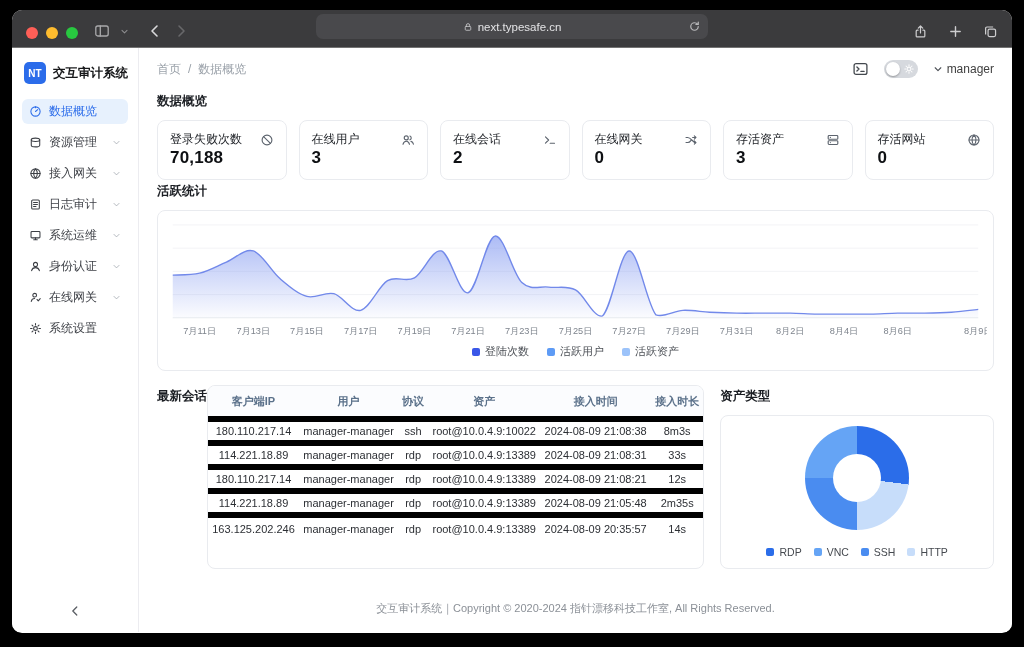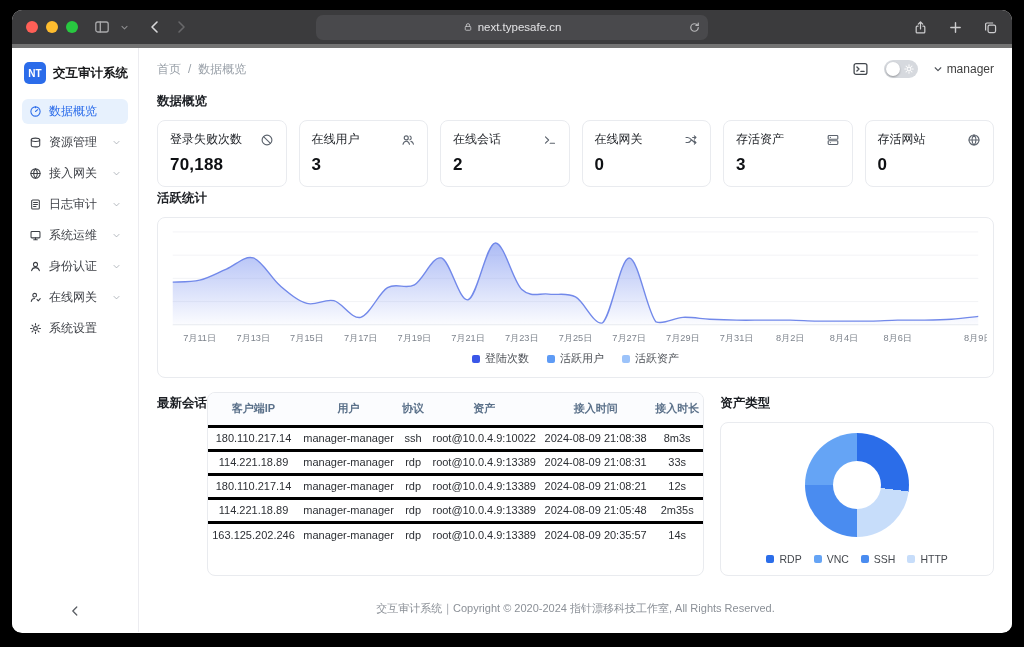--- a/index.html
+++ b/index.html
@@ -3,21 +3,21 @@
 <meta charset="utf-8">
 <style>
   *{box-sizing:border-box;margin:0;padding:0}
   html,body{width:1024px;height:647px}
   body{background:#000;font-family:"Liberation Sans","DejaVu Sans",sans-serif;-webkit-font-smoothing:antialiased;overflow:hidden}
   .ic{width:100%;height:100%;display:block}
 
   .window{position:absolute;left:12px;top:10px;width:1000px;height:623px;border-radius:10px;overflow:hidden;background:#fff;box-shadow:0 20px 60px rgba(0,0,0,.6)}
 
   
-  .toolbar{height:38px;background:#3b3b3d;border-bottom:4px solid #737373;display:flex;align-items:center;padding:1px 14px;position:relative}
+  .toolbar{height:38px;background:#3b3b3d;border-bottom:1px solid #737373;display:flex;align-items:flex-end;padding:8px 14px;position:relative}
   .lights{display:flex;gap:8px;margin-right:16px}
   .light{width:12px;height:12px;border-radius:50%;border:none;cursor:pointer}
   .tbtn{width:16px;height:16px;color:#a9a9ab;background:none;border:none;padding:0;cursor:pointer}
   .tb-left{display:flex;align-items:center;gap:10px}
   .tbtn.small{width:9px;height:9px;color:#8e8e90}
   .tbtn.back{color:#d8d8da;margin-left:8px}
   .tbtn.fwd{color:#68686a}
   .url-pill{position:absolute;left:50%;transform:translateX(-50%);width:392px;height:25px;background:#49494c;border-radius:7px;display:flex;align-items:center;justify-content:center;gap:5px;color:#e3e3e5;font-size:11.5px;cursor:text}
   .lock{width:10px;height:10px;color:#c6c6c8}
   .reload{position:absolute;right:7px;top:6px;width:13px;height:13px;color:#b8b8ba;background:none;border:none;padding:0;cursor:pointer}
@@ -50,37 +50,37 @@
   .user-menu{display:flex;align-items:center;gap:4px;font-size:12px;color:#404040;background:none;border:none;cursor:pointer}
   .user-menu .chevd{width:10px;height:10px;color:#4a4e54}
 
   .section-title{font-size:12.5px;font-weight:bold;color:#1b1e23;margin:3px 0 10px;flex:none}
   .card{border:1px solid #e9ebef;border-radius:8px;background:#fff}
 
   .cards{display:grid;grid-template-columns:repeat(6,1fr);gap:12px;flex:none}
   .stat-card{padding:10px 12px 11px}
   .stat-top{display:flex;align-items:center;justify-content:space-between;font-size:12px;color:#23262b}
   .stat-icon{width:14px;height:14px;color:#5d646e;flex:none}
-  .stat-value{font-size:17px;font-weight:bold;color:#0e1013;margin-top:7px;letter-spacing:.2px}
+  .stat-value{font-size:17px;font-weight:bold;color:#0e1013;letter-spacing:.2px}
 
   .activity-block{flex:none}
   .chart-card{padding:4px 6px 4px}
   .area-wrap{width:100%}
   .area-wrap svg{display:block;width:100%;height:126px}
   .chart-legend{display:flex;justify-content:center;gap:18px;padding:3px 0 7px;font-size:11px;color:#4b4f55}
   .legend-item{display:flex;align-items:center;cursor:pointer}
   .sw{width:8px;height:8px;border-radius:2px;display:inline-block;margin-right:5px}
 
   .bottom{display:flex;gap:16px;margin-top:14px;flex:none;align-items:stretch}
   .col-sessions{flex:2;display:flex;flex-direction:row}
   .col-assets{flex:1;display:flex;flex-direction:column}
   .table-card{overflow:hidden;flex:1}
   table{width:100%;border-collapse:collapse;font-size:11px;color:#2c2f34}
   thead th{font-weight:bold;color:#5b718a;background:#fbfcfe;height:33px;font-size:11px;text-align:center;padding:0 4px}
-  tbody td{height:24px;text-align:center;border-top:3px solid #000000;padding:0 4px;white-space:nowrap}
+  tbody td{height:24px;text-align:center;border-top:6px solid #000000;padding:0 4px;white-space:nowrap}
   .donut-card{flex:1;display:flex;flex-direction:column;align-items:center;justify-content:center;padding:10px}
   .donut{width:104px;height:104px;border-radius:50%;position:relative}
   .donut .hole{position:absolute;left:50%;top:50%;width:48px;height:48px;border-radius:50%;background:#fff;transform:translate(-50%,-50%)}
   .donut-legend{display:flex;gap:12px;margin-top:16px;font-size:10.5px;color:#45494f}
 
   .footer{margin-top:auto;text-align:center;font-size:11px;color:#8b9097;padding:10px 0 16px;flex:none}
 </style>
 </head>
 <body>
 

